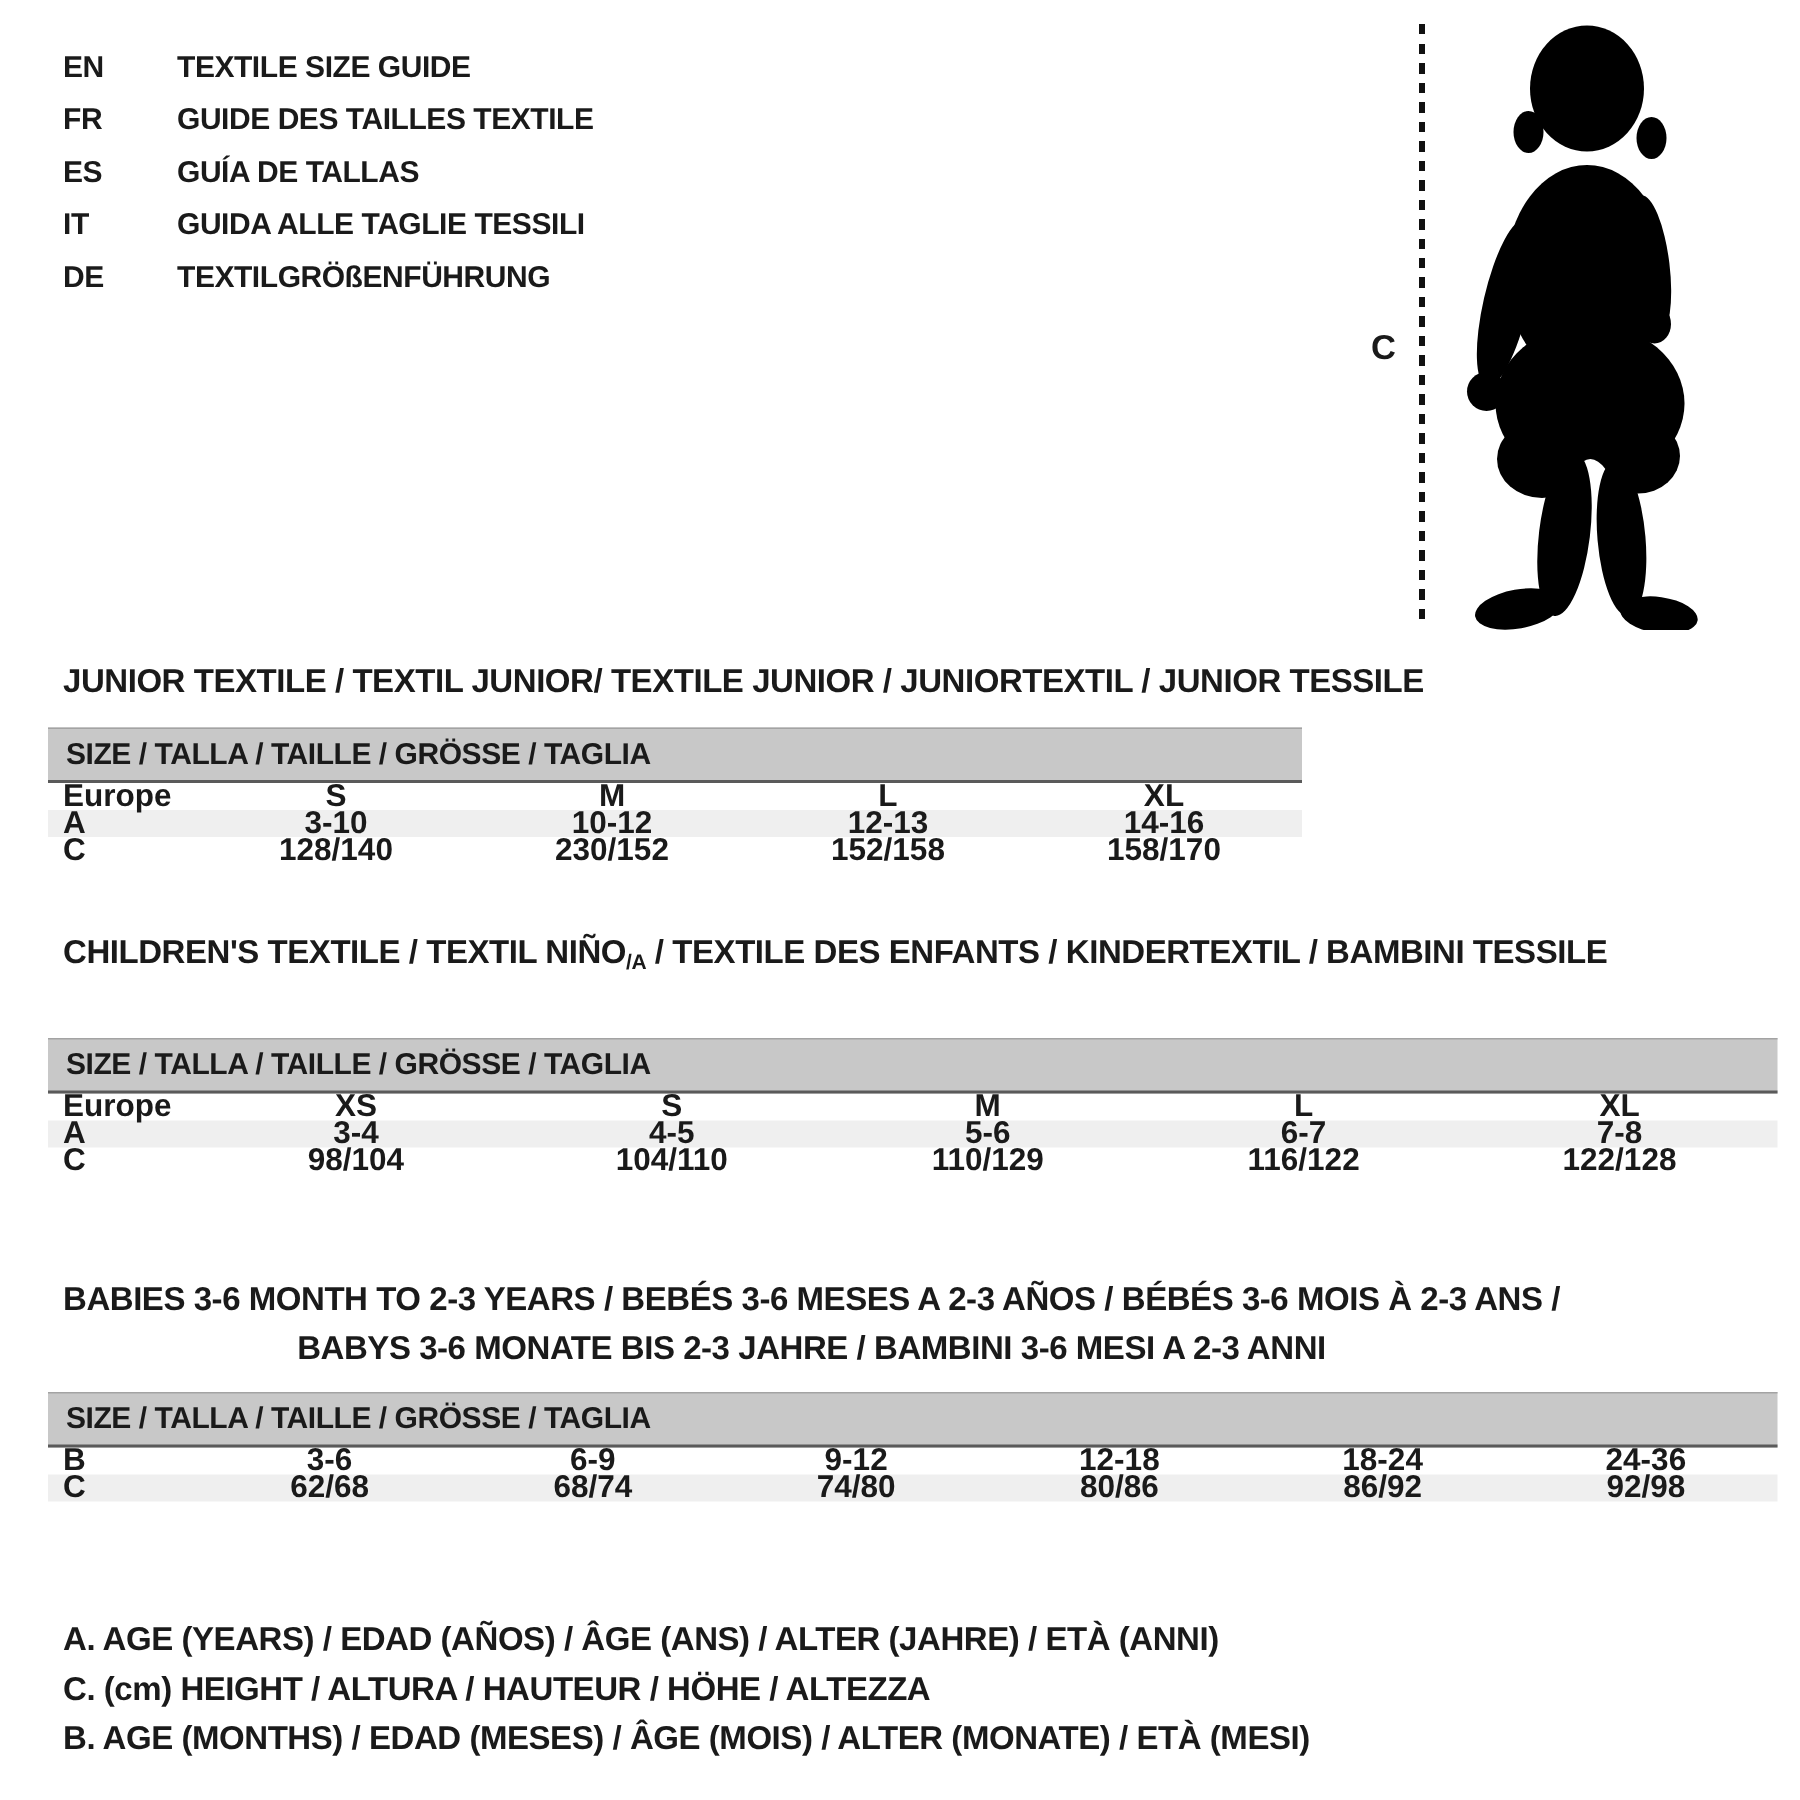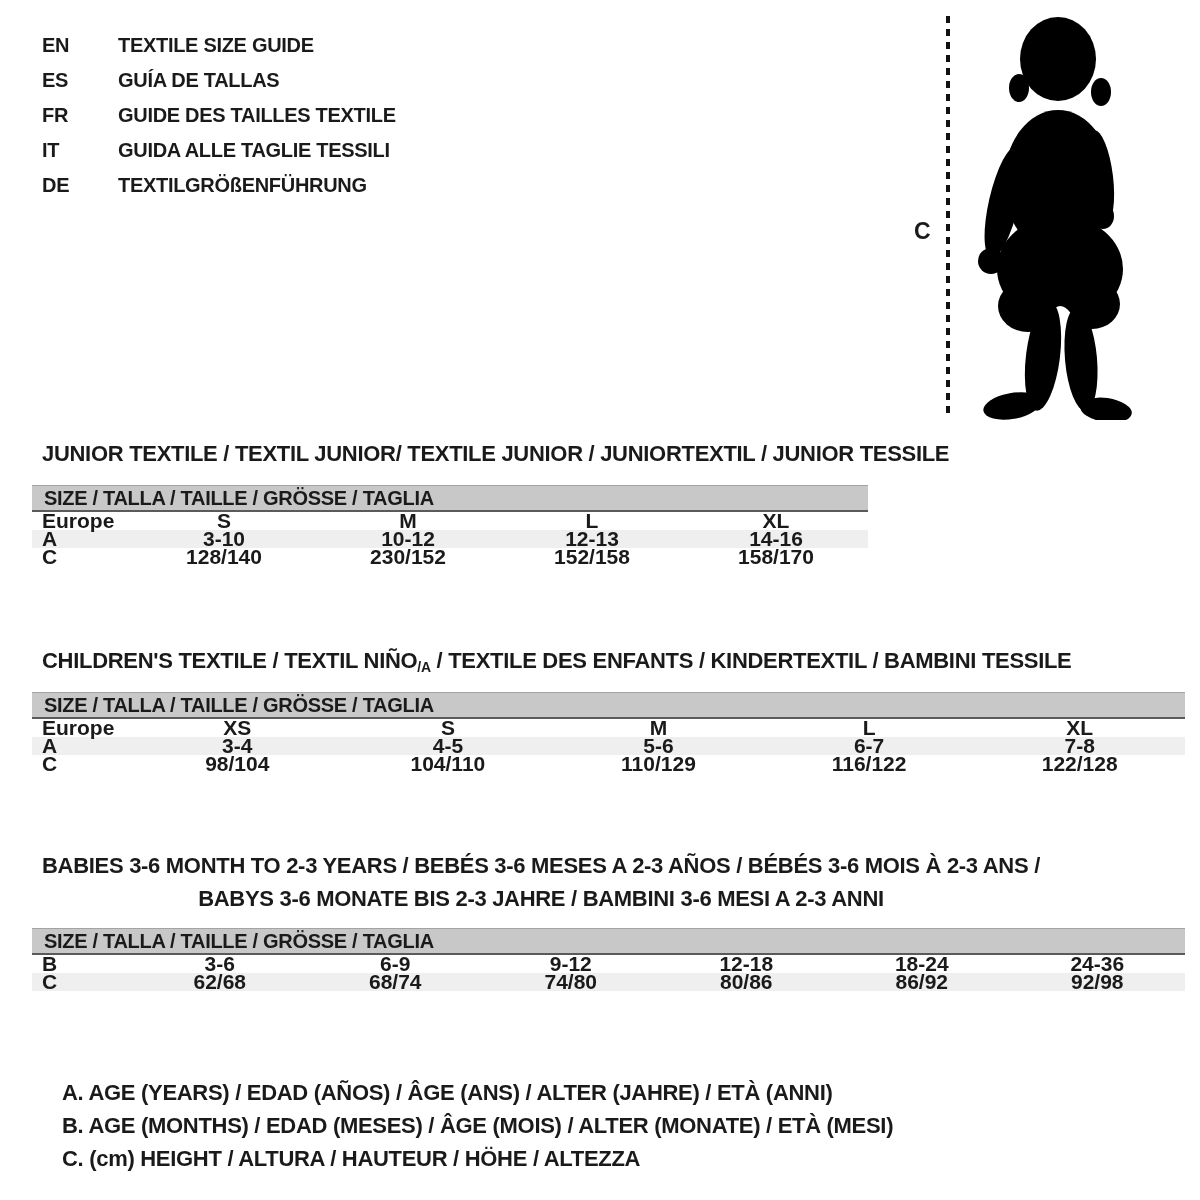--- a/index.html
+++ b/index.html
@@ -32,61 +32,61 @@
   .measure-line{
     position:absolute;left:946px;top:16px;width:4px;height:402px;
     background:repeating-linear-gradient(to bottom,#111 0 7px,transparent 7px 13px);
   }
   .measure-label{position:absolute;left:914px;top:218px;font-size:23px;}
   .toddler{position:absolute;left:960px;top:14px;width:190px;height:406px;}
 
   
   .sec-title{position:absolute;left:42px;font-size:22px;letter-spacing:-0.3px;white-space:nowrap;text-align:center;}
   #title-junior{top:437px;}
-  #title-children{top:644px;}
+  #title-children{top:618px;}
   #title-babies{top:849px;}
   .title-line{line-height:33px;}
   .sub{font-size:14px;vertical-align:-4px;}
 
   
   .size-table{position:absolute;left:32px;}
   #table-junior{top:485px;width:836px;}
   #table-children{top:692px;width:1153px;}
   #table-babies{top:928px;width:1153px;}
   .size-bar{
     background:var(--bar-bg);
     border-top:1px solid var(--bar-border-top);
     border-bottom:2px solid var(--bar-border-bottom);
-    height:27px;display:flex;align-items:center;
+    height:37px;display:flex;align-items:center;
     padding-left:12px;font-size:20px;letter-spacing:-0.3px;
   }
   .trow{display:flex;align-items:center;height:18px;font-size:21px;}
   .trow.shade{background:var(--row-shade);}
   .tlabel{width:100px;padding-left:10px;}
   .tcell{flex:1;text-align:center;}
 
   
   .legend{position:absolute;left:42px;top:1076px;}
-  .legend-line{line-height:33px;font-size:22px;letter-spacing:-0.3px;white-space:nowrap;margin-left:20px;}
+  .legend-line{line-height:33px;font-size:22px;letter-spacing:-0.3px;white-space:nowrap;}
 </style>
 </head>
 <body>
 
 <div class="langs">
   <div class="lang-row">
     <span class="lang-code">EN</span>
     <span class="lang-title">TEXTILE SIZE GUIDE</span>
   </div>
   <div class="lang-row">
+    <span class="lang-code">FR</span>
+    <span class="lang-title">GUIDE DES TAILLES TEXTILE</span>
+  </div>
+  <div class="lang-row">
     <span class="lang-code">ES</span>
     <span class="lang-title">GUÍA DE TALLAS</span>
-  </div>
-  <div class="lang-row">
-    <span class="lang-code">FR</span>
-    <span class="lang-title">GUIDE DES TAILLES TEXTILE</span>
   </div>
   <div class="lang-row">
     <span class="lang-code">IT</span>
     <span class="lang-title">GUIDA ALLE TAGLIE TESSILI</span>
   </div>
   <div class="lang-row">
     <span class="lang-code">DE</span>
     <span class="lang-title">TEXTILGRÖßENFÜHRUNG</span>
   </div>
 </div>
@@ -204,15 +204,15 @@
       <div class="tcell">68/74</div>
       <div class="tcell">74/80</div>
       <div class="tcell">80/86</div>
       <div class="tcell">86/92</div>
       <div class="tcell">92/98</div>
     </div>
   </div>
 
 <div class="legend">
   <div class="legend-line">A. AGE (YEARS) / EDAD (AÑOS) / ÂGE (ANS) / ALTER (JAHRE) / ETÀ (ANNI)</div>
+  <div class="legend-line">C. (cm) HEIGHT / ALTURA / HAUTEUR / HÖHE / ALTEZZA</div>
   <div class="legend-line">B. AGE (MONTHS) / EDAD (MESES) / ÂGE (MOIS) / ALTER (MONATE) / ETÀ (MESI)</div>
-  <div class="legend-line">C. (cm) HEIGHT / ALTURA / HAUTEUR / HÖHE / ALTEZZA</div>
 </div>
 
 </body></html>

